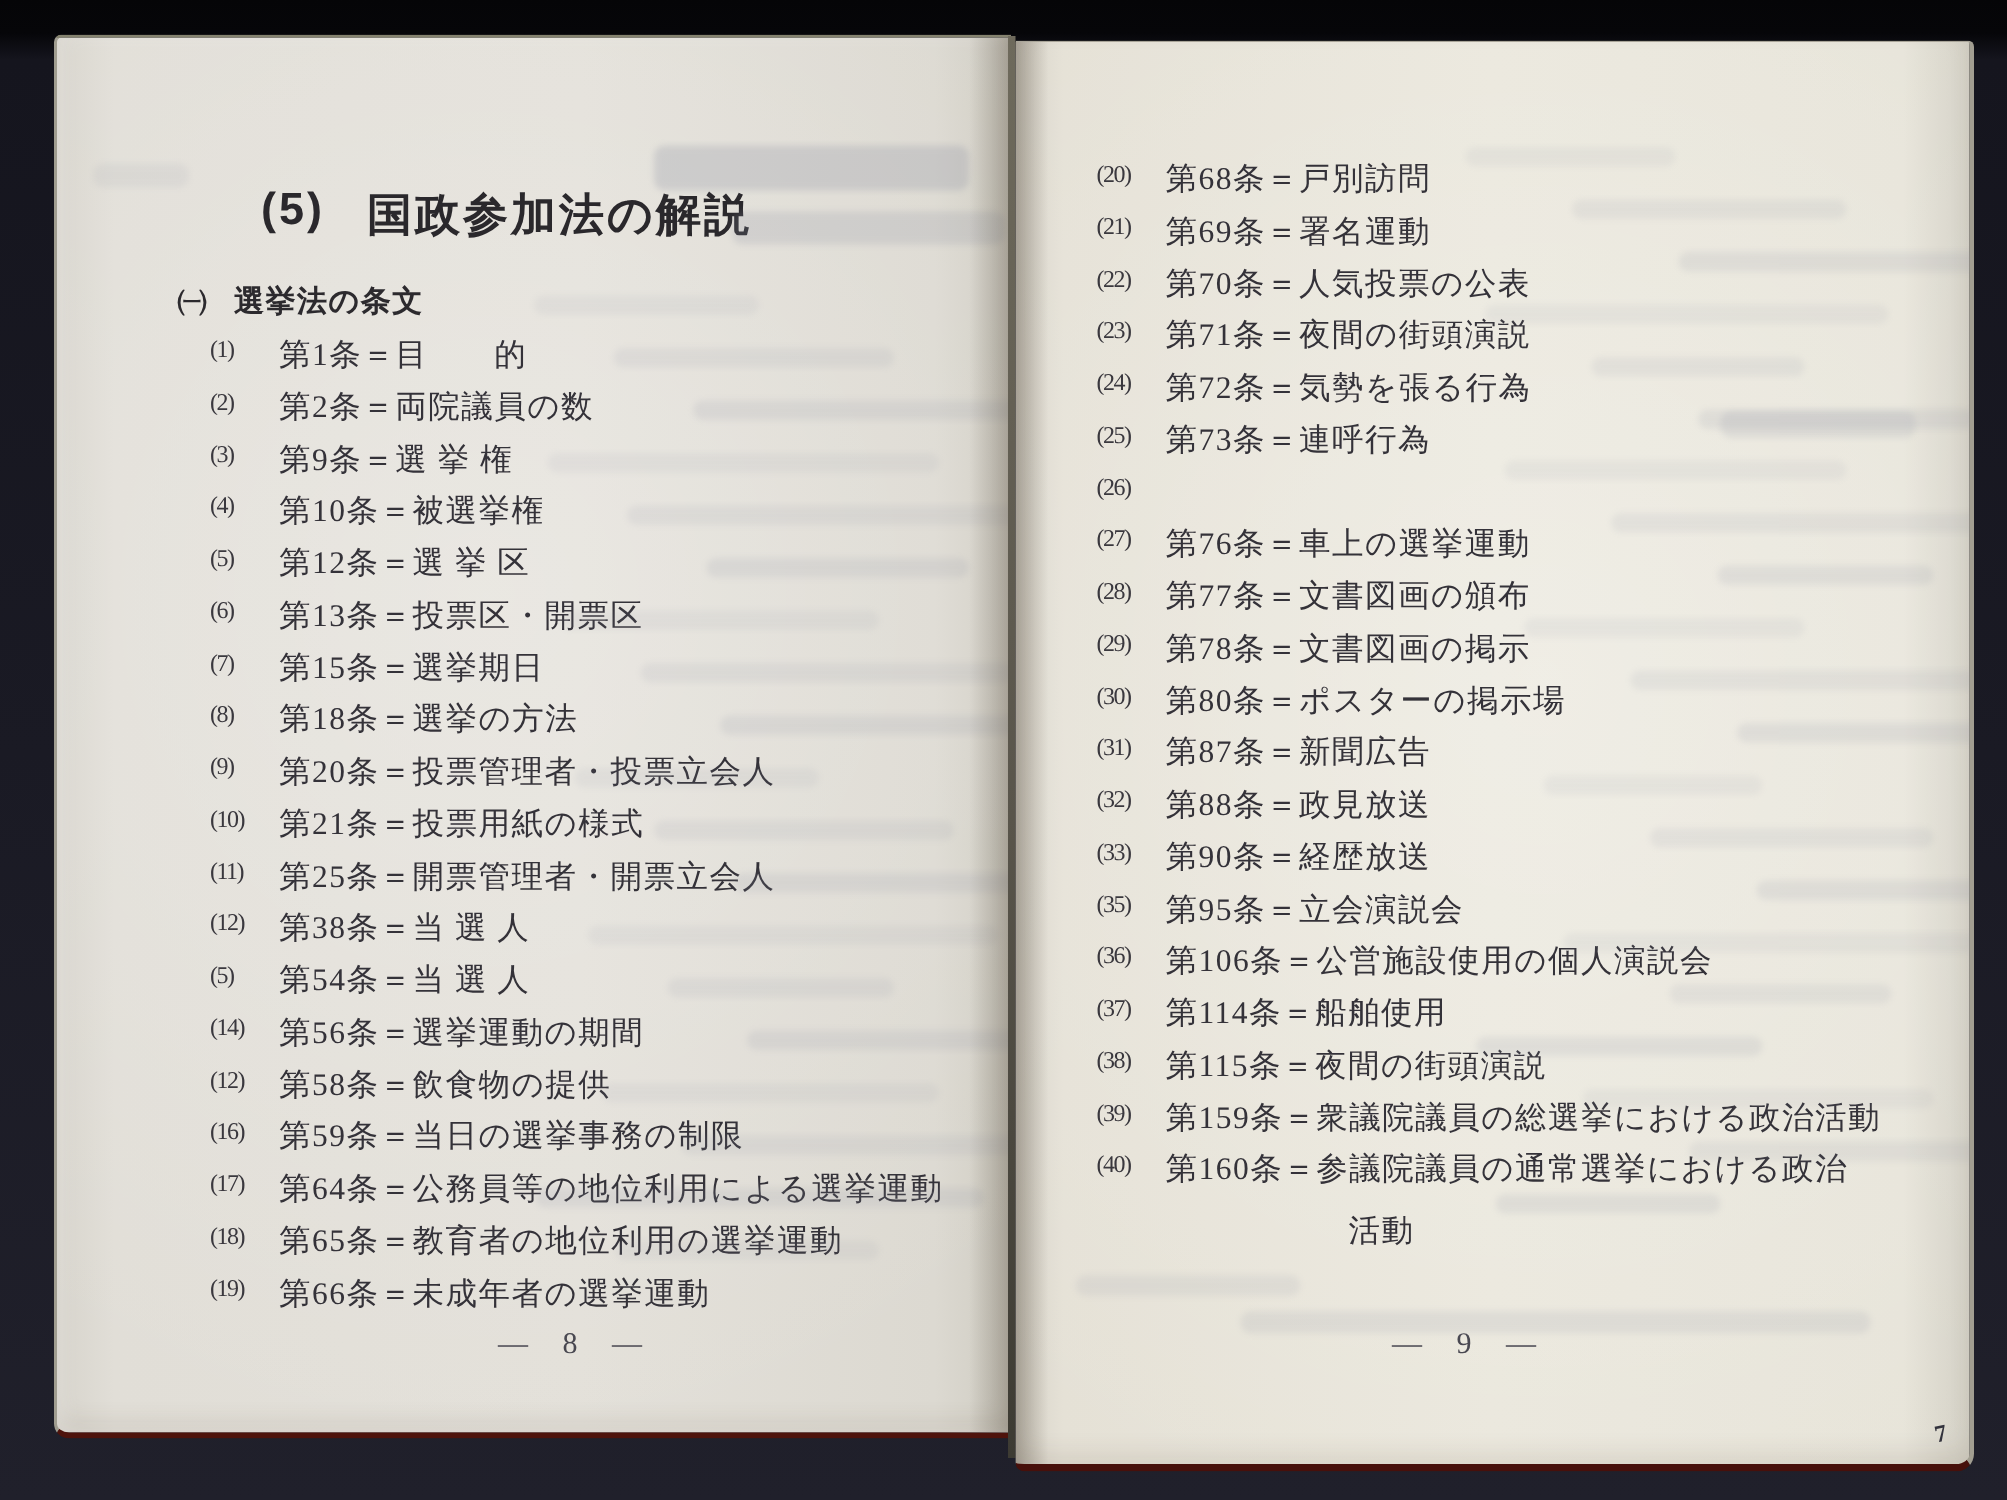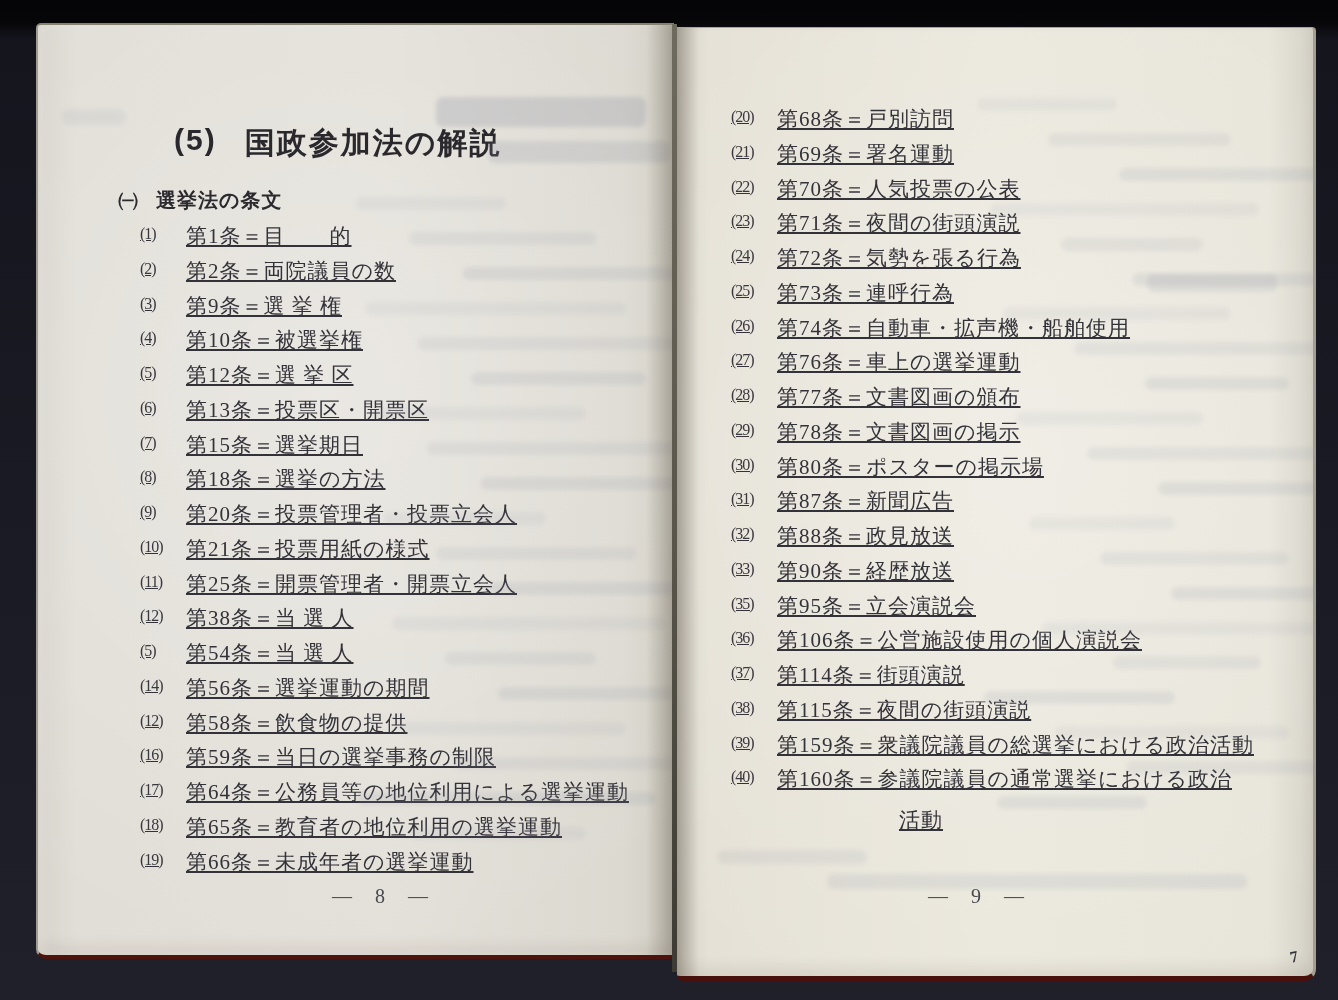--- a/index.html
+++ b/index.html
@@ -53,21 +53,21 @@
     font-weight:bold;font-size:30px;color:#2a282c;letter-spacing:2px;white-space:nowrap;
   }
   .section-row{
     position:absolute;left:80px;top:162px;display:flex;gap:17px;
     font-family:"Liberation Sans","DejaVu Sans",sans-serif;
     font-weight:bold;font-size:20px;color:#2c2a2e;letter-spacing:1px;white-space:nowrap;
   }
   .list{position:absolute;font-size:21px;color:#343239;}
   .list-left{left:102px;top:197px;width:534px;}
   .list-right{left:54px;top:77px;width:578px;}
-  .row{height:34.75px;display:flex;align-items:flex-start;white-space:nowrap;text-decoration:underline;}
+  .row{height:34.75px;display:flex;align-items:flex-start;white-space:nowrap;}
   .num{
     flex:0 0 46px;font-size:16px;letter-spacing:-1px;padding-top:3px;color:#3a383e;
   }
   .txt{letter-spacing:1px;}
   .wrap-row{padding-left:168px;margin-top:6px;}
   .pagenum{
     position:absolute;font-size:20px;color:#494851;letter-spacing:9px;white-space:nowrap;
   }
   .pagenum-left{left:294px;top:860px;}
   .pagenum-right{left:251px;top:857px;}
@@ -219,21 +219,20 @@
       <div class="row">
         <span class="num">(24)</span>
         <span class="txt">第72条＝気勢を張る行為</span>
       </div>
       <div class="row">
         <span class="num">(25)</span>
         <span class="txt">第73条＝連呼行為</span>
       </div>
       <div class="row">
         <span class="num">(26)</span>
-        <span class="txt">第74条＝自動車・拡声機・船舶使用</span>
       </div>
       <div class="row">
         <span class="num">(27)</span>
         <span class="txt">第76条＝車上の選挙運動</span>
       </div>
       <div class="row">
         <span class="num">(28)</span>
         <span class="txt">第77条＝文書図画の頒布</span>
       </div>
       <div class="row">
@@ -259,21 +258,21 @@
       <div class="row">
         <span class="num">(35)</span>
         <span class="txt">第95条＝立会演説会</span>
       </div>
       <div class="row">
         <span class="num">(36)</span>
         <span class="txt">第106条＝公営施設使用の個人演説会</span>
       </div>
       <div class="row">
         <span class="num">(37)</span>
-        <span class="txt">第114条＝街頭演説</span>
+        <span class="txt">第114条＝船舶使用</span>
       </div>
       <div class="row">
         <span class="num">(38)</span>
         <span class="txt">第115条＝夜間の街頭演説</span>
       </div>
       <div class="row">
         <span class="num">(39)</span>
         <span class="txt">第159条＝衆議院議員の総選挙における政治活動</span>
       </div>
       <div class="row">

